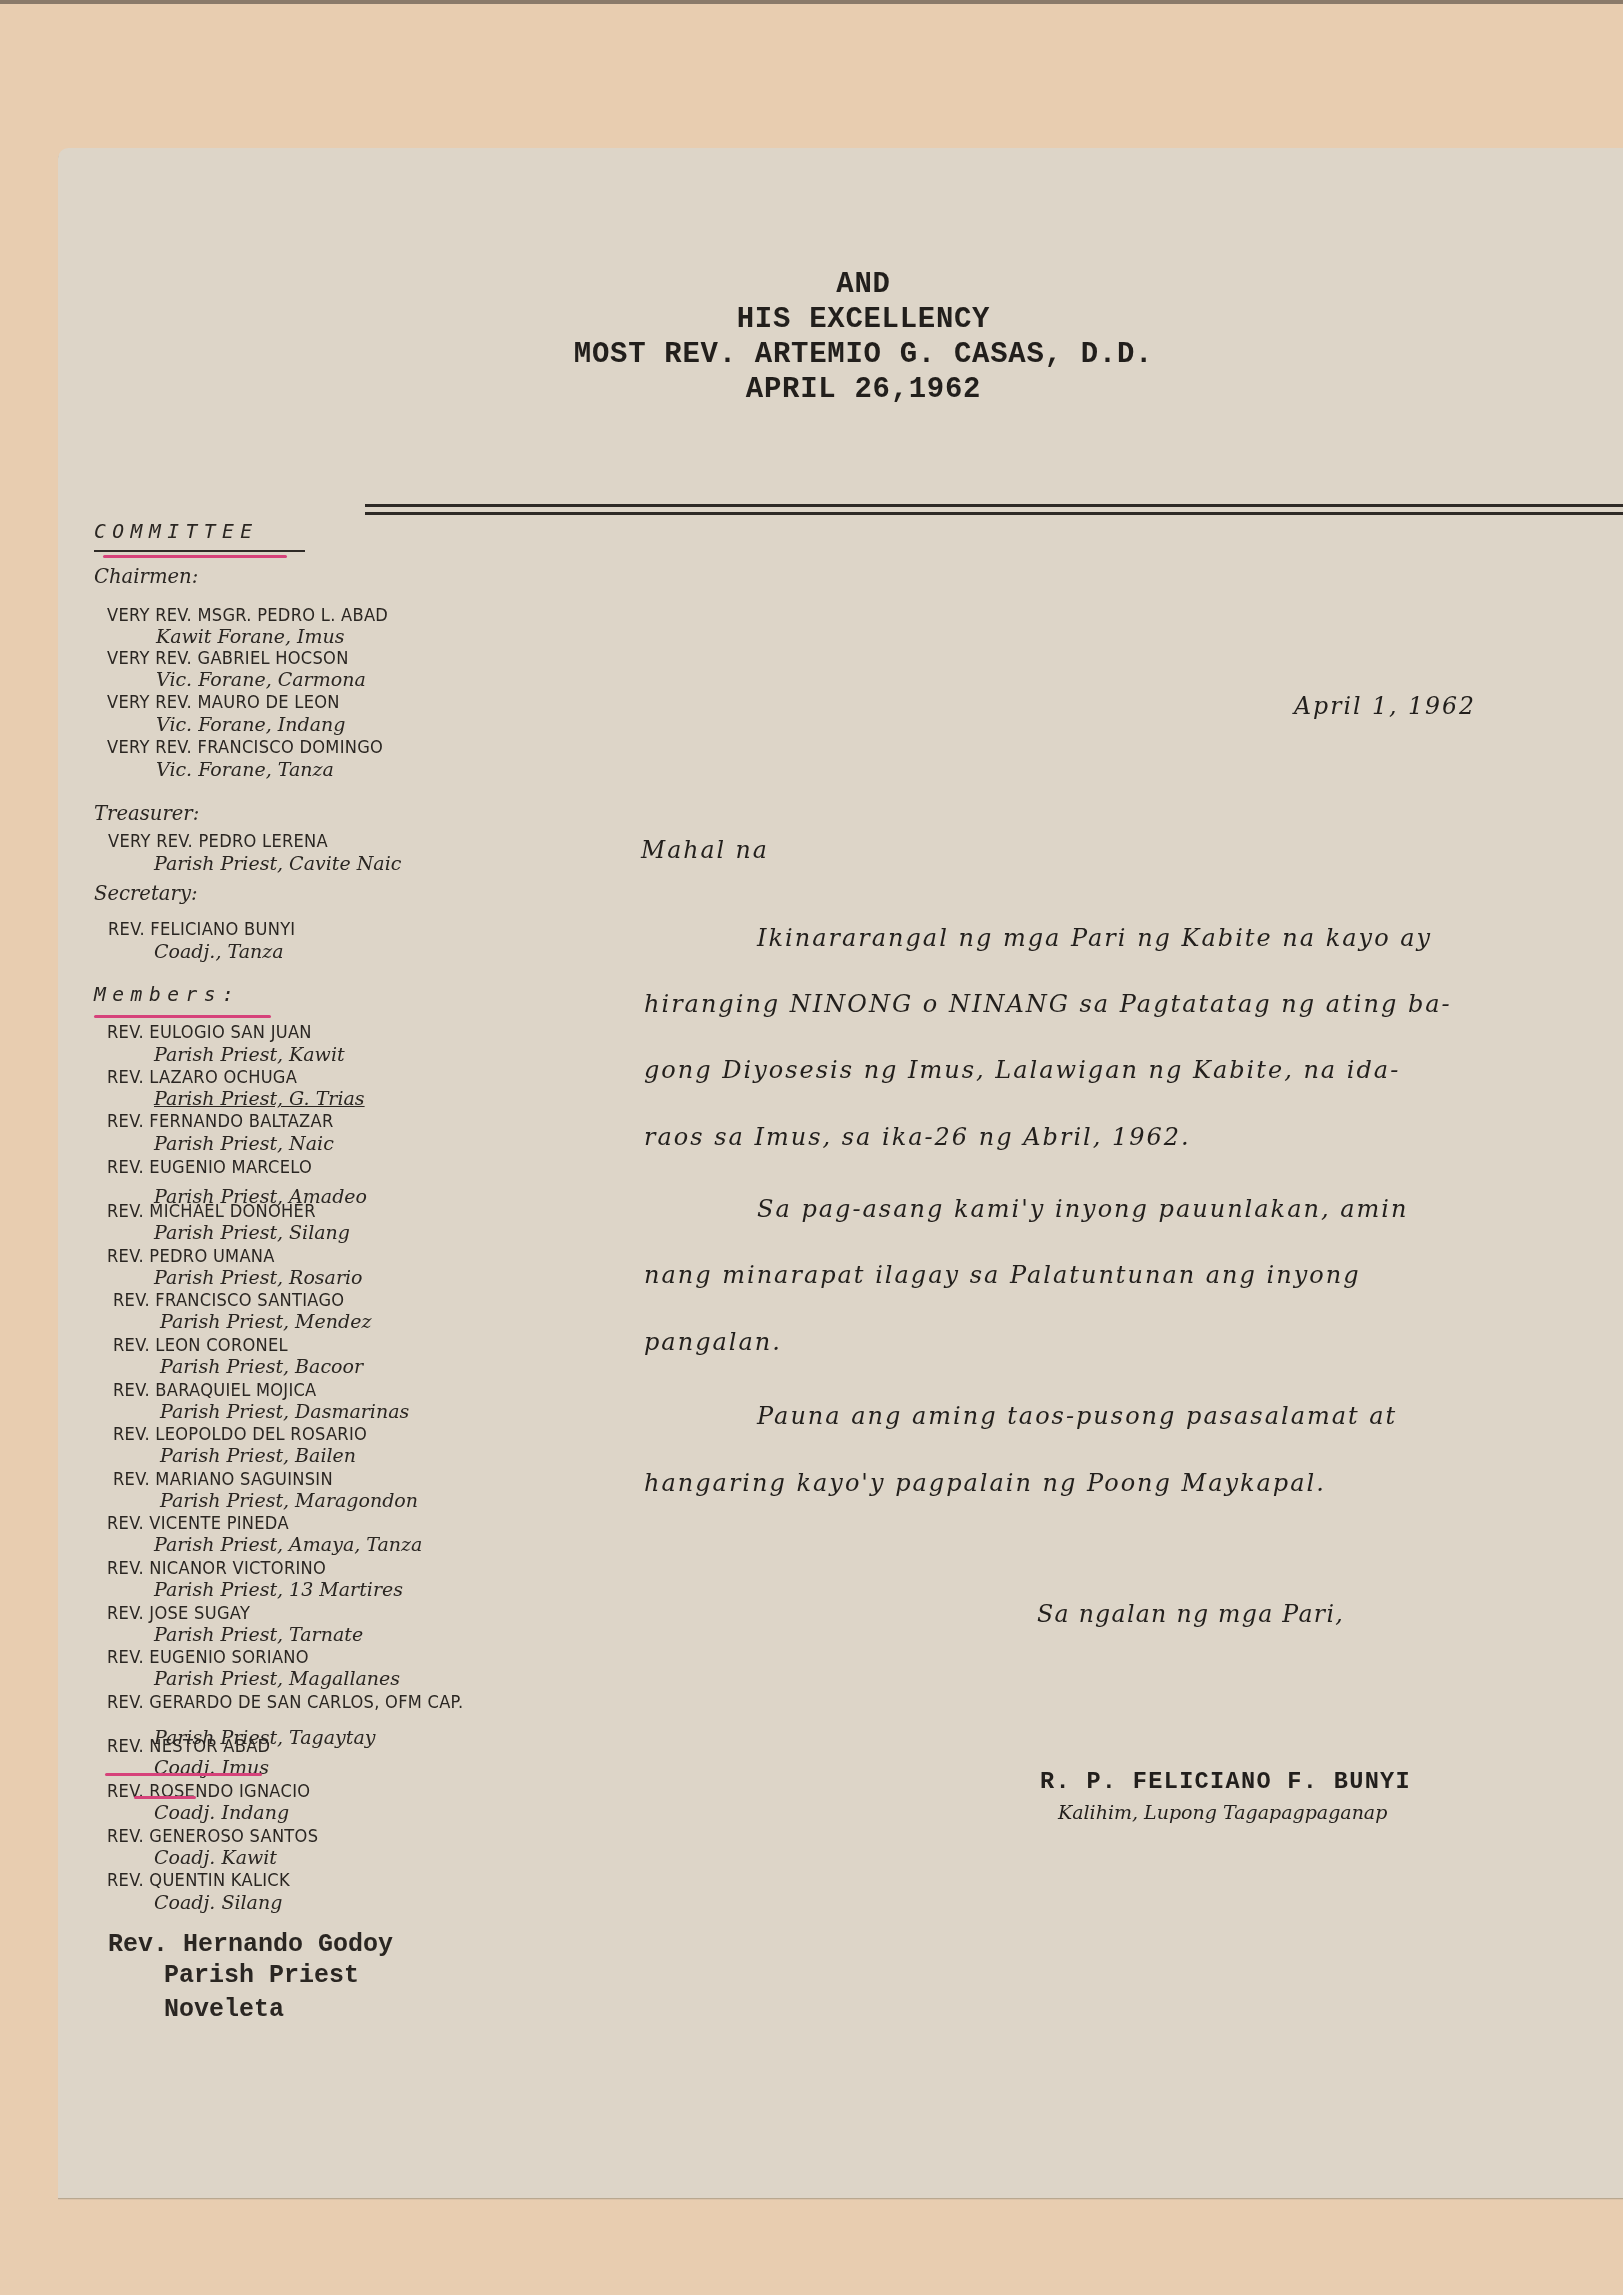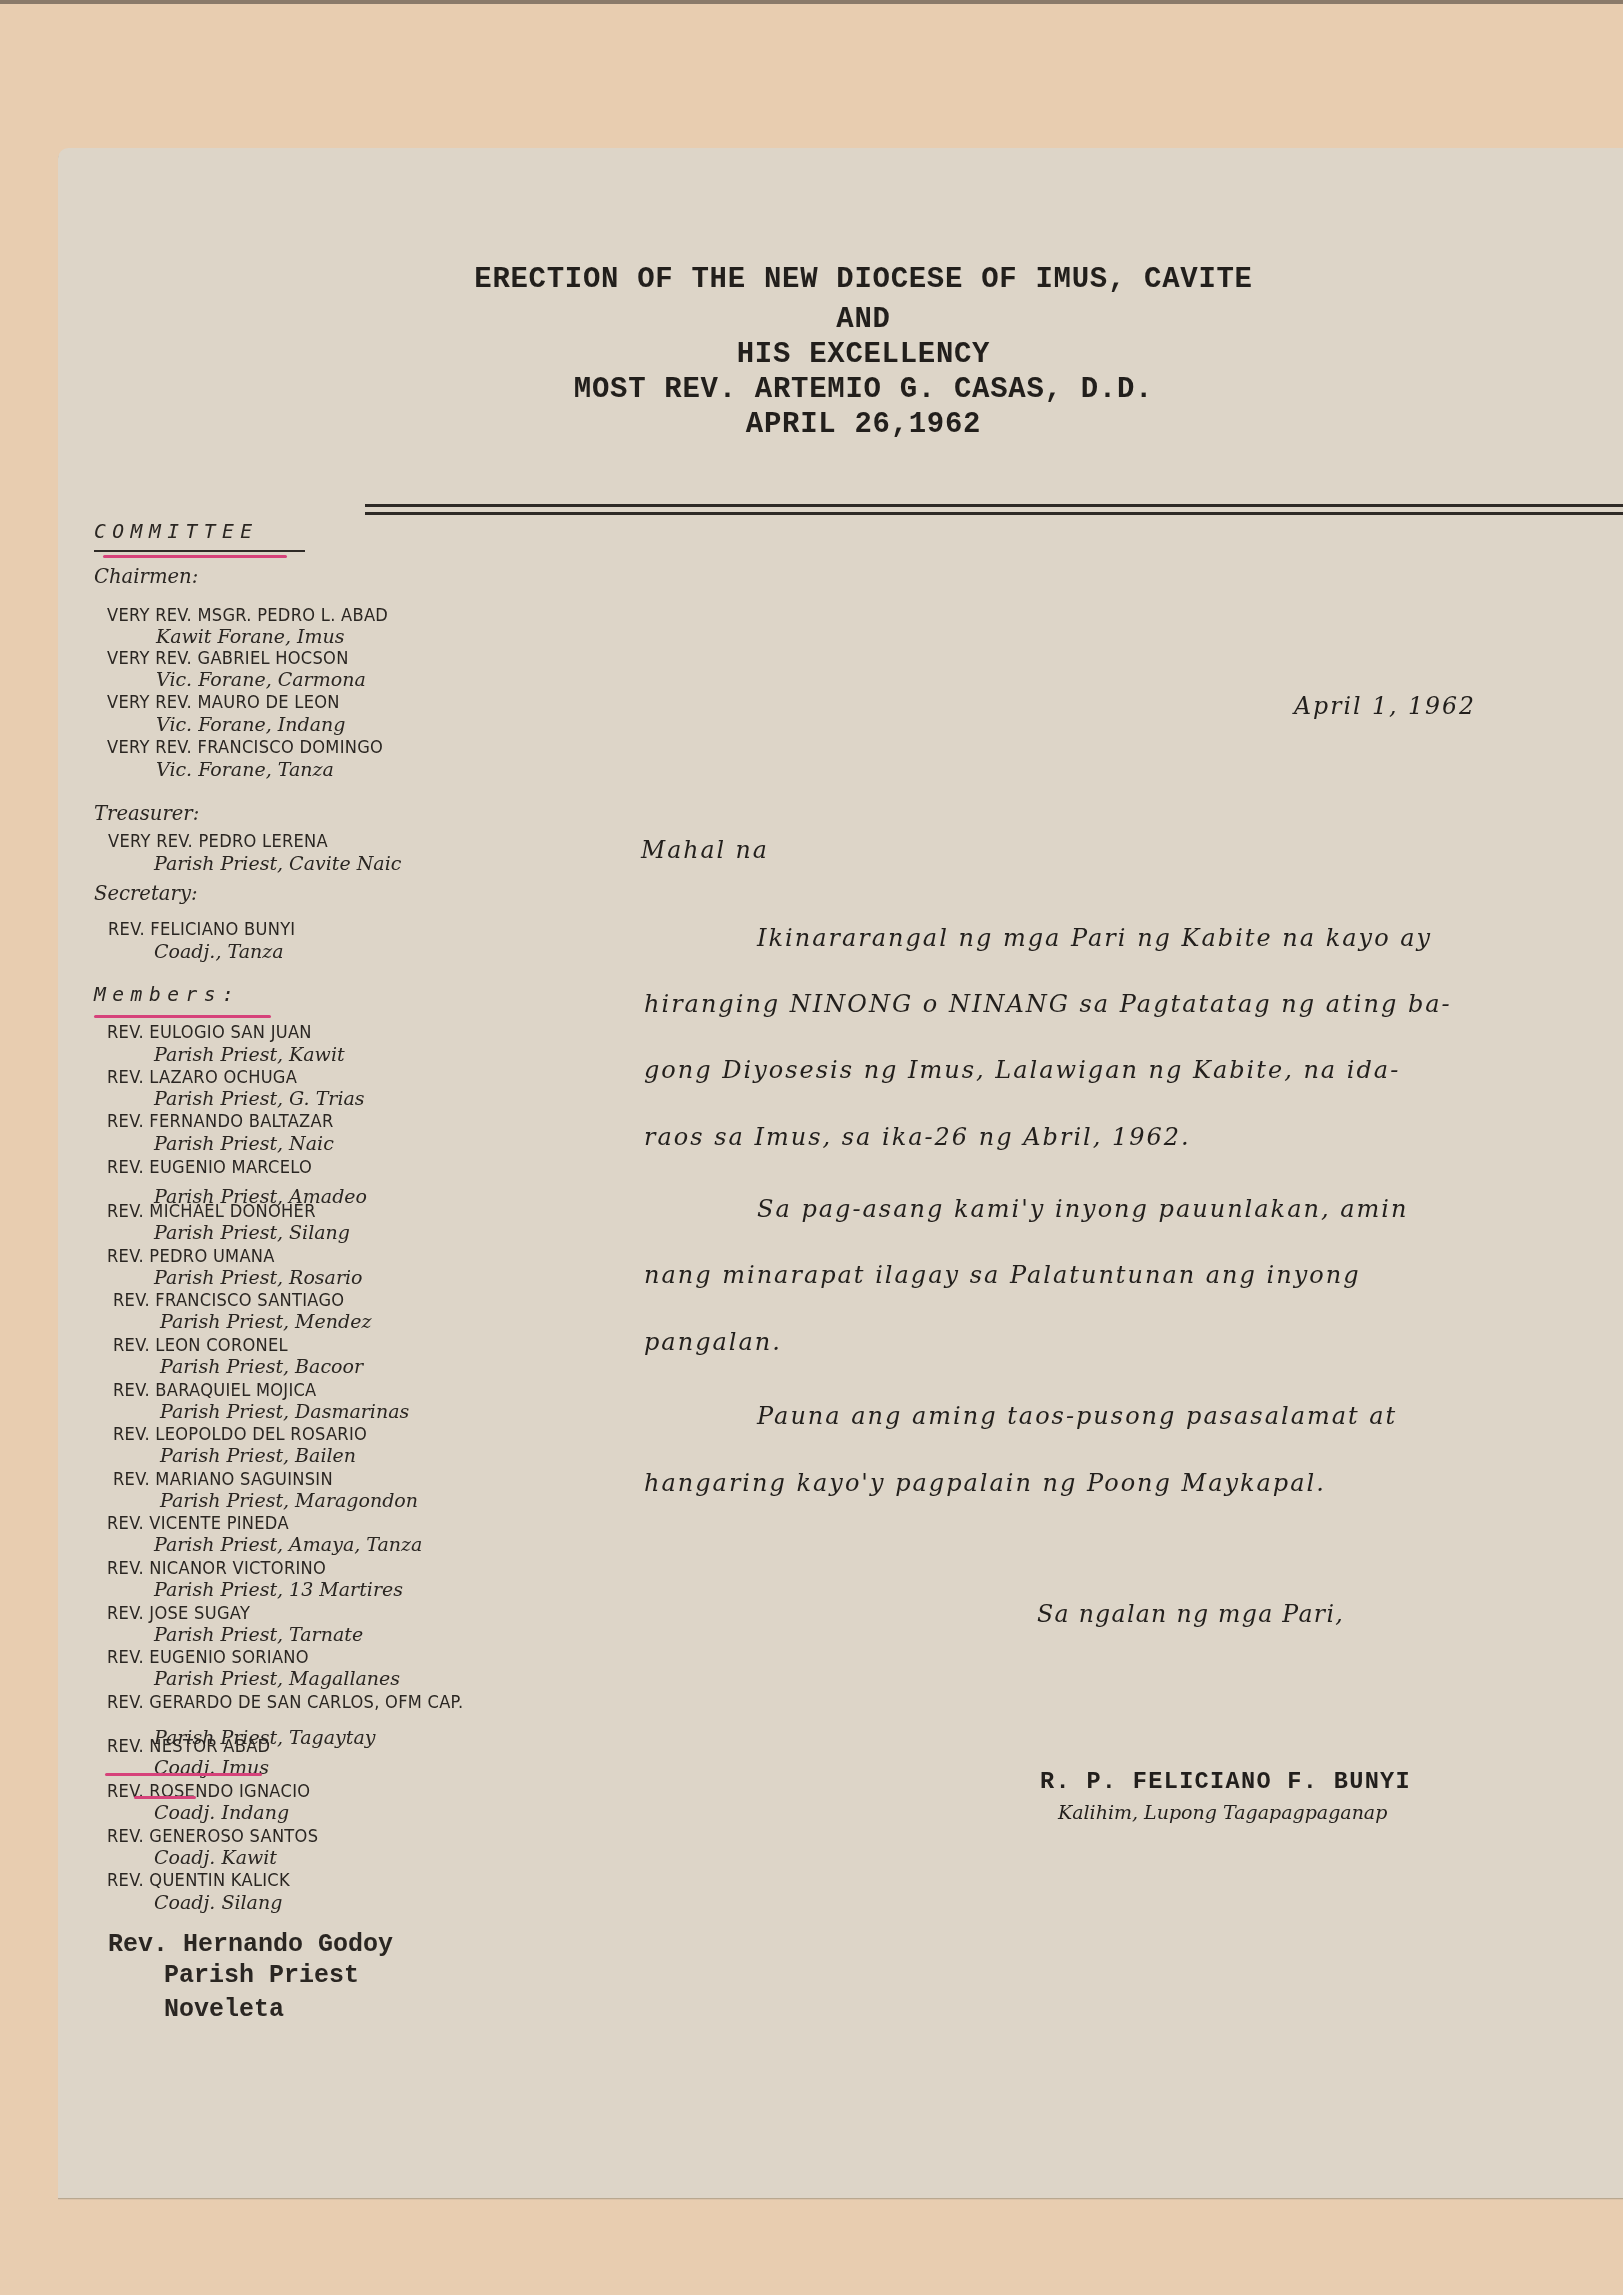--- a/index.html
+++ b/index.html
@@ -108,21 +108,20 @@
   }
 </style>
 </head>
 <body>
 
 <div class="backdrop-shadow"></div>
 
 <div class="paper"></div>
 
 <div class="hdr">
-  <span class="line">ERECTION OF THE NEW DIOCESE OF IMUS, CAVITE</span>
   <span class="line spaced" style="margin-top:5.2px">AND</span>
   <span class="line">HIS EXCELLENCY</span>
   <span class="line">MOST REV. ARTEMIO G. CASAS, D.D.</span>
   <span class="line">APRIL 26,1962</span>
 </div>
 
 <div class="rule" style="top:504px"></div>
 <div class="rule" style="top:512px"></div>
 
 <div class="abs sect-title" style="left:94px; top:520px">COMMITTEE</div>
@@ -148,21 +147,21 @@
 <div class="abs member-name" style="left:108px; top:919px">REV. FELICIANO BUNYI</div>
 <div class="abs member-title" style="left:154px; top:940px">Coadj., Tanza</div>
 
 <div class="abs sect-title" style="left:94px; top:983px">Members:</div>
 <div class="pink-underline" style="left:94px; top:1015px; width:177px"></div>
 
 <div id="members-list">
     <div class="abs member-name" style="left: 107px; top: 1022px;">REV. EULOGIO SAN JUAN</div>
     <div class="abs member-title" style="left: 154px; top: 1043px;">Parish Priest, Kawit</div>
     <div class="abs member-name" style="left: 107px; top: 1067px;">REV. LAZARO OCHUGA</div>
-    <div class="abs member-title" style="left: 154px; top: 1087px;">Parish Priest, G. Trias</div>
+    <div class="abs member-title" style="left: 154px; top: 1087px; text-decoration: underline;">Parish Priest, G. Trias</div>
     <div class="abs member-name" style="left: 107px; top: 1111px;">REV. FERNANDO BALTAZAR</div>
     <div class="abs member-title" style="left: 154px; top: 1132px;">Parish Priest, Naic</div>
     <div class="abs member-name" style="left: 107px; top: 1157px;">REV. EUGENIO MARCELO</div>
     <div class="abs member-title" style="left: 154px; top: 1177px; margin-top: 8px;">Parish Priest, Amadeo</div>
     <div class="abs member-name" style="left: 107px; top: 1201px;">REV. MICHAEL DONOHER</div>
     <div class="abs member-title" style="left: 154px; top: 1221px;">Parish Priest, Silang</div>
     <div class="abs member-name" style="left: 107px; top: 1246px;">REV. PEDRO UMANA</div>
     <div class="abs member-title" style="left: 154px; top: 1266px;">Parish Priest, Rosario</div>
     <div class="abs member-name" style="left: 113px; top: 1290px;">REV. FRANCISCO SANTIAGO</div>
     <div class="abs member-title" style="left: 160px; top: 1310px;">Parish Priest, Mendez</div>

